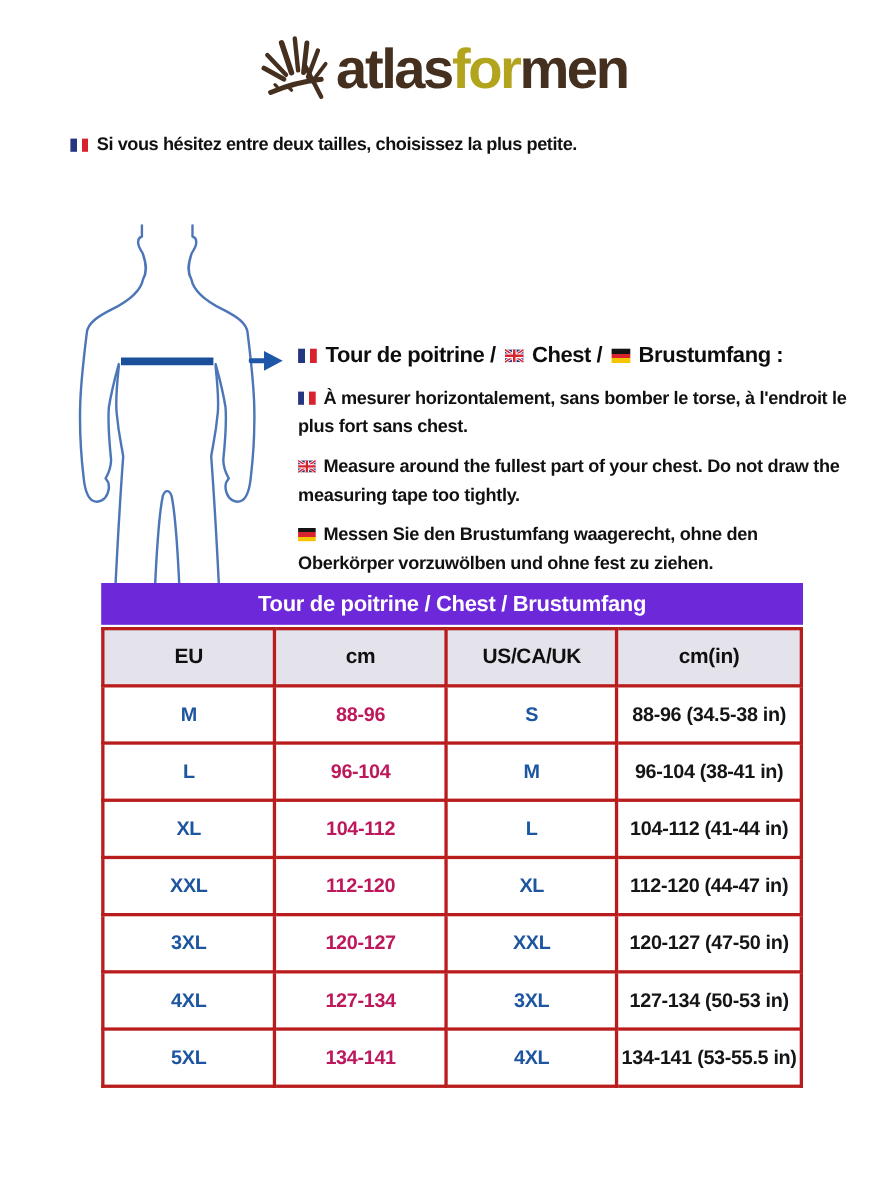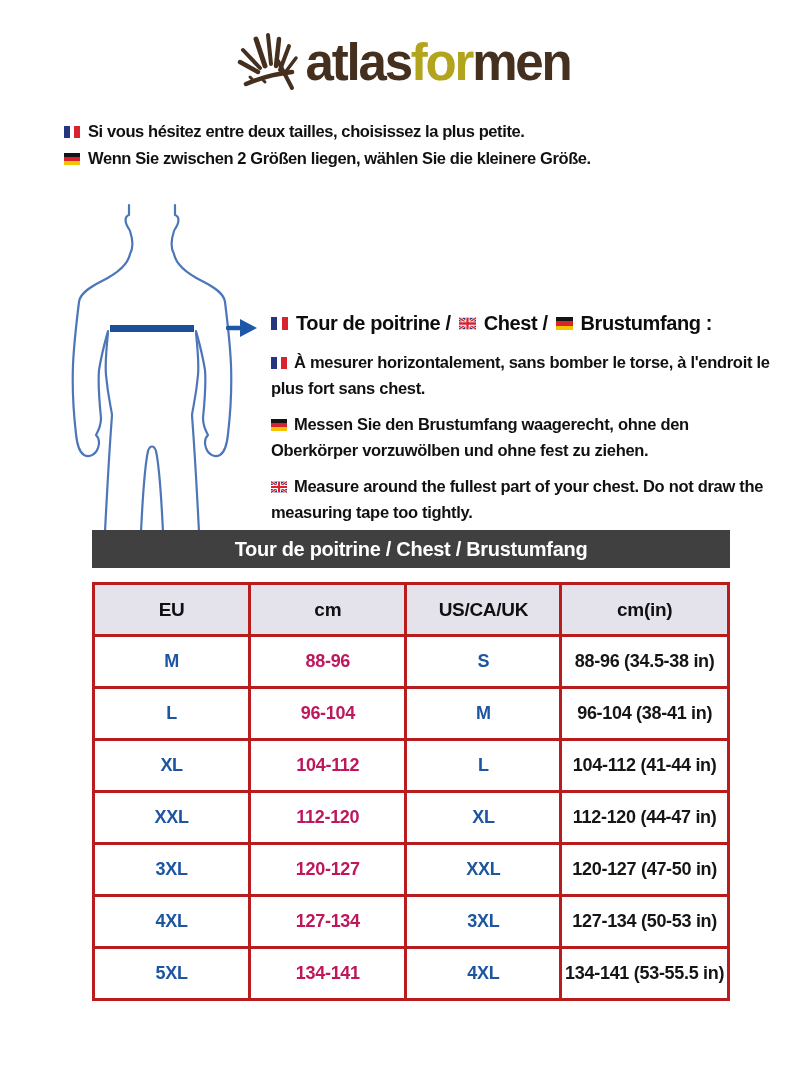--- a/index.html
+++ b/index.html
@@ -29,21 +29,21 @@
 
   
   .measure{position:absolute;left:271px;top:312px;width:505px;}
   .m-heading{display:flex;align-items:center;gap:8px;font-size:20px;font-weight:700;letter-spacing:-0.4px;color:#0d0d0d;white-space:nowrap;margin-bottom:14px;}
   .m-heading .flag{width:17px;height:13px;}
   .m-para{font-size:16.5px;font-weight:700;letter-spacing:-0.3px;line-height:26px;color:#111;margin:0 0 10px 0;}
   .m-para .flag{margin-right:7px;}
 
   
   .size-table{position:absolute;left:92px;top:530px;width:638px;}
-  .table-title{height:38px;background:#404040;color:#fff;font-size:20px;font-weight:700;letter-spacing:-0.3px;display:flex;align-items:center;justify-content:center;margin-bottom:14px;}
+  .table-title{height:38px;background:#6d28d9;color:#fff;font-size:20px;font-weight:700;letter-spacing:-0.3px;display:flex;align-items:center;justify-content:center;margin-bottom:2px;}
   table.grid{width:638px;border-collapse:collapse;table-layout:fixed;}
   table.grid td,table.grid th{border:3px solid #b91c1c;text-align:center;vertical-align:middle;height:49px;padding:0;}
   table.grid th{background:#e4e3ec;color:#101010;font-size:19px;font-weight:700;letter-spacing:-0.3px;}
   table.grid td{background:#fff;font-size:18px;font-weight:700;letter-spacing:-0.3px;}
   td.size{color:#1d55a0;}
   td.cm{color:#be185d;}
   td.cmin{color:#151515;font-size:17px;letter-spacing:-0.5px;}
   col.c1{width:24.6%;} col.c2{width:24.6%;} col.c3{width:24.4%;} col.c4{width:26.4%;}
 </style>
 </head>
@@ -68,24 +68,20 @@
       </g>
     </svg>
     <div class="wordmark"><span class="wm-brown">atlas</span><span class="wm-olive">for</span><span class="wm-brown">men</span></div>
   </div>
 
   <div class="intro">
     <div class="intro-line">
       <span class="flag flag-fr"></span>
       <span>Si vous hésitez entre deux tailles, choisissez la plus petite.</span>
     </div>
-    <div class="intro-line">
-      <span class="flag flag-de"></span>
-      <span>Wenn Sie zwischen 2 Größen liegen, wählen Sie die kleinere Größe.</span>
-    </div>
   </div>
 
   <svg class="figure" width="204" height="330" viewBox="0 0 204 330" aria-hidden="true">
     <g fill="none" stroke="#4d76b8" stroke-width="2.2" stroke-linecap="round" stroke-linejoin="round">
 
       <path d="M79,3 L79,13 C76,14 75,17 76,21 C77,25 79,26 80,29 C83,38 84,45 80,52 C78,62 68,71 52,79 C38,86 30,92 29,100 C27,116 24,140 23,163 C22,190 24,215 26,232 C27,242 29,250 34,253 C40,256 46,252 48,246 C50,240 49,236 46,233 C50,226 51,222 51,216 C49,196 48,180 49,168 C52,150 55,140 58,129"></path>
       <path d="M58,131 C56,150 55,162 56,173 C58,195 61,205 62,213 C60,240 57,290 55,330"></path>
       <path d="M91,330 C93,288 95,263 98,249 C100,243 104,243 106,249 C109,263 111,288 113,330"></path>
 
       <path d="M125,3 L125,13 C128,14 129,17 128,21 C127,25 125,26 124,29 C121,38 120,45 124,52 C126,62 136,71 152,79 C166,86 174,92 175,100 C177,116 180,140 181,163 C182,190 180,215 178,232 C177,242 175,250 170,253 C164,256 158,252 156,246 C154,240 155,236 158,233 C154,226 153,222 153,216 C155,196 156,180 155,168 C152,150 149,140 146,129"></path>
@@ -109,28 +105,28 @@
           <path d="M0,0 60,40 M60,0 0,40" stroke="#fff" stroke-width="10"></path>
           <path d="M0,0 60,40 M60,0 0,40" stroke="#d8232f" stroke-width="5"></path>
           <path d="M30,0 V40 M0,20 H60" stroke="#fff" stroke-width="15"></path>
           <path d="M30,0 V40 M0,20 H60" stroke="#d8232f" stroke-width="8"></path>
         </svg>
       <span>Chest /</span>
       <span class="flag flag-de"></span>
       <span>Brustumfang :</span>
     </div>
     <p class="m-para"><span class="flag flag-fr"></span><span>À mesurer horizontalement, sans bomber le torse, à l'endroit le plus fort sans chest.</span></p>
-    <p class="m-para"><span class="flag flag-de"></span><span>Messen Sie den Brustumfang waagerecht, ohne den Oberkörper vorzuwölben und ohne fest zu ziehen.</span></p>
     <p class="m-para"><svg class="flag" viewBox="0 0 60 40" style="margin-right:7px">
           <rect width="60" height="40" fill="#28347e"></rect>
           <path d="M0,0 60,40 M60,0 0,40" stroke="#fff" stroke-width="10"></path>
           <path d="M0,0 60,40 M60,0 0,40" stroke="#d8232f" stroke-width="5"></path>
           <path d="M30,0 V40 M0,20 H60" stroke="#fff" stroke-width="15"></path>
           <path d="M30,0 V40 M0,20 H60" stroke="#d8232f" stroke-width="8"></path>
         </svg><span>Measure around the fullest part of your chest. Do not draw the measuring tape too tightly.</span></p>
+    <p class="m-para"><span class="flag flag-de"></span><span>Messen Sie den Brustumfang waagerecht, ohne den Oberkörper vorzuwölben und ohne fest zu ziehen.</span></p>
   </div>
 
   <div class="size-table">
     <div class="table-title">Tour de poitrine / Chest / Brustumfang</div>
     <table class="grid">
       <colgroup>
           <col class="c1">
           <col class="c2">
           <col class="c3">
           <col class="c4">

